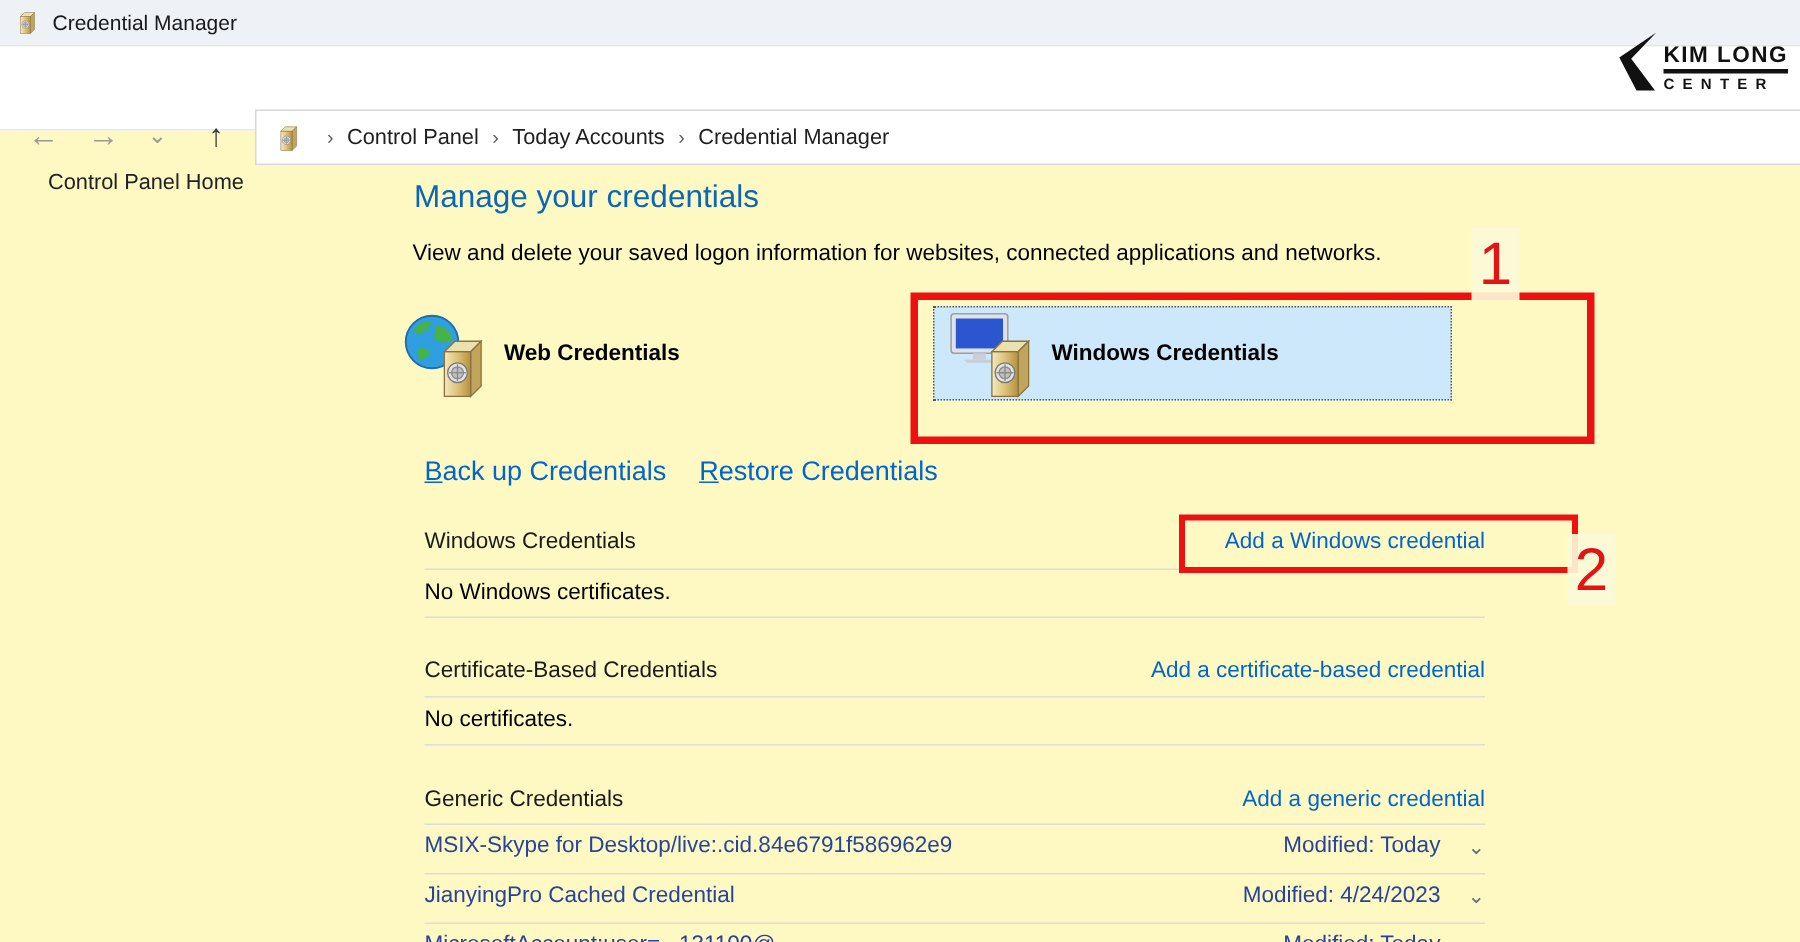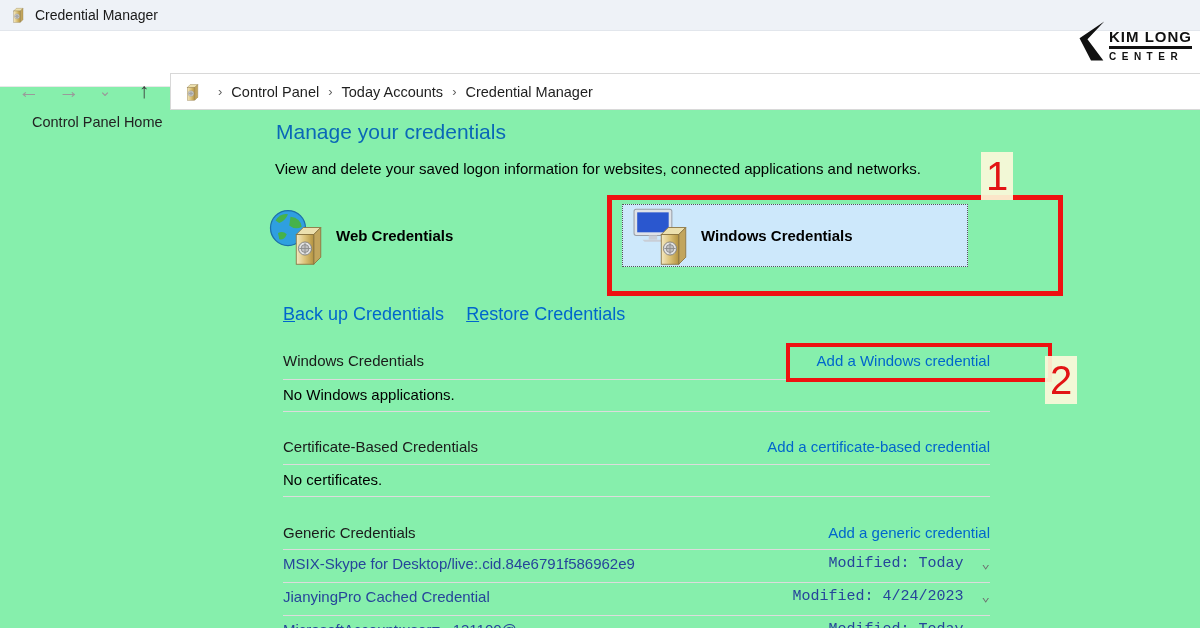--- a/index.html
+++ b/index.html
@@ -1,18 +1,18 @@
 <!DOCTYPE html>
 <html><head>
 <meta charset="utf-8">
 <style>
   * { margin:0; padding:0; box-sizing:border-box; }
   html,body { width:1200px; height:628px; overflow:hidden; }
   body { font-family:"Liberation Sans", sans-serif; background:#fff; color:#1a1a1a; }
-  .screen { position:relative; width:1200px; height:628px; background:#86efac; overflow:hidden; }
+  .screen { position:relative; width:1200px; height:628px; background:#fef9c3; overflow:hidden; }
 
   
   .titlebar { position:absolute; left:0; top:0; width:1200px; height:31px;
               background:#eef2f7; border-bottom:1px solid #e2e6ec;
               display:flex; align-items:center; padding-left:9px; }
   .titlebar .t-icon { width:16px; height:16px; }
   .titlebar .t-text { margin-left:10px; font-size:14px; color:#191919; }
 
   
   .toolbar { position:absolute; left:0; top:31px; width:1200px; height:56px;
@@ -57,21 +57,21 @@
   .accel { text-decoration:underline; }
 
   .sec-row { position:absolute; left:283px; width:707px; display:flex; align-items:center; font-size:15px; }
   .sec-title { color:#1a1a1a; }
   .sec-action { margin-left:auto; color:#0066cc; cursor:pointer; }
   .sec-empty { color:#000; }
   .hr { position:absolute; left:283px; width:707px; height:1px; background:#dcdcdc; }
 
   .cred-row { position:absolute; left:283px; width:707px; display:flex; align-items:center; font-size:15px; }
   .cred-name { color:#26459a; }
-  .cred-right { margin-left:auto; display:flex; align-items:flex-end;font-family:Liberation Mono, monospace; }
+  .cred-right { margin-left:auto; display:flex; align-items:flex-end; }
   .cred-mod { color:#26459a; }
   .cred-chevron { color:#6d6d6d; font-size:14px; margin-left:18px; }
 
   
   .redbox { position:absolute; border:5px solid #ee1111; background:transparent; z-index:10; }
   .redbox-1 { left:607px; top:195px; width:456px; height:101px; }
   .redbox-2 { left:786px; top:343px; width:266px; height:39px; border-width:4px; }
   .badge { position:absolute; z-index:12; width:32px; height:48px; background:rgba(252,248,217,0.92);
            color:#e21414; font-size:40px; line-height:48px; text-align:center; font-weight:400; }
   .badge-1 { left:981px; top:152px; }
@@ -183,21 +183,21 @@
     <span class="lnk blue-link"><span class="accel">B</span><span>ack up Credentials</span></span>
     <span class="lnk blue-link"><span class="accel">R</span><span>estore Credentials</span></span>
   </div>
 
   <div class="sec-row" style="top:352px;">
     <span class="sec-title">Windows Credentials</span>
     <span class="sec-action">Add a Windows credential</span>
   </div>
   <div class="hr" style="top:379px;"></div>
   <div class="sec-row" style="top:386px;">
-    <span class="sec-empty">No Windows applications.</span>
+    <span class="sec-empty">No Windows certificates.</span>
   </div>
   <div class="hr" style="top:411px;"></div>
 
   <div class="sec-row" style="top:438px;">
     <span class="sec-title">Certificate-Based Credentials</span>
     <span class="sec-action">Add a certificate-based credential</span>
   </div>
   <div class="hr" style="top:464px;"></div>
   <div class="sec-row" style="top:471px;">
     <span class="sec-empty">No certificates.</span>

